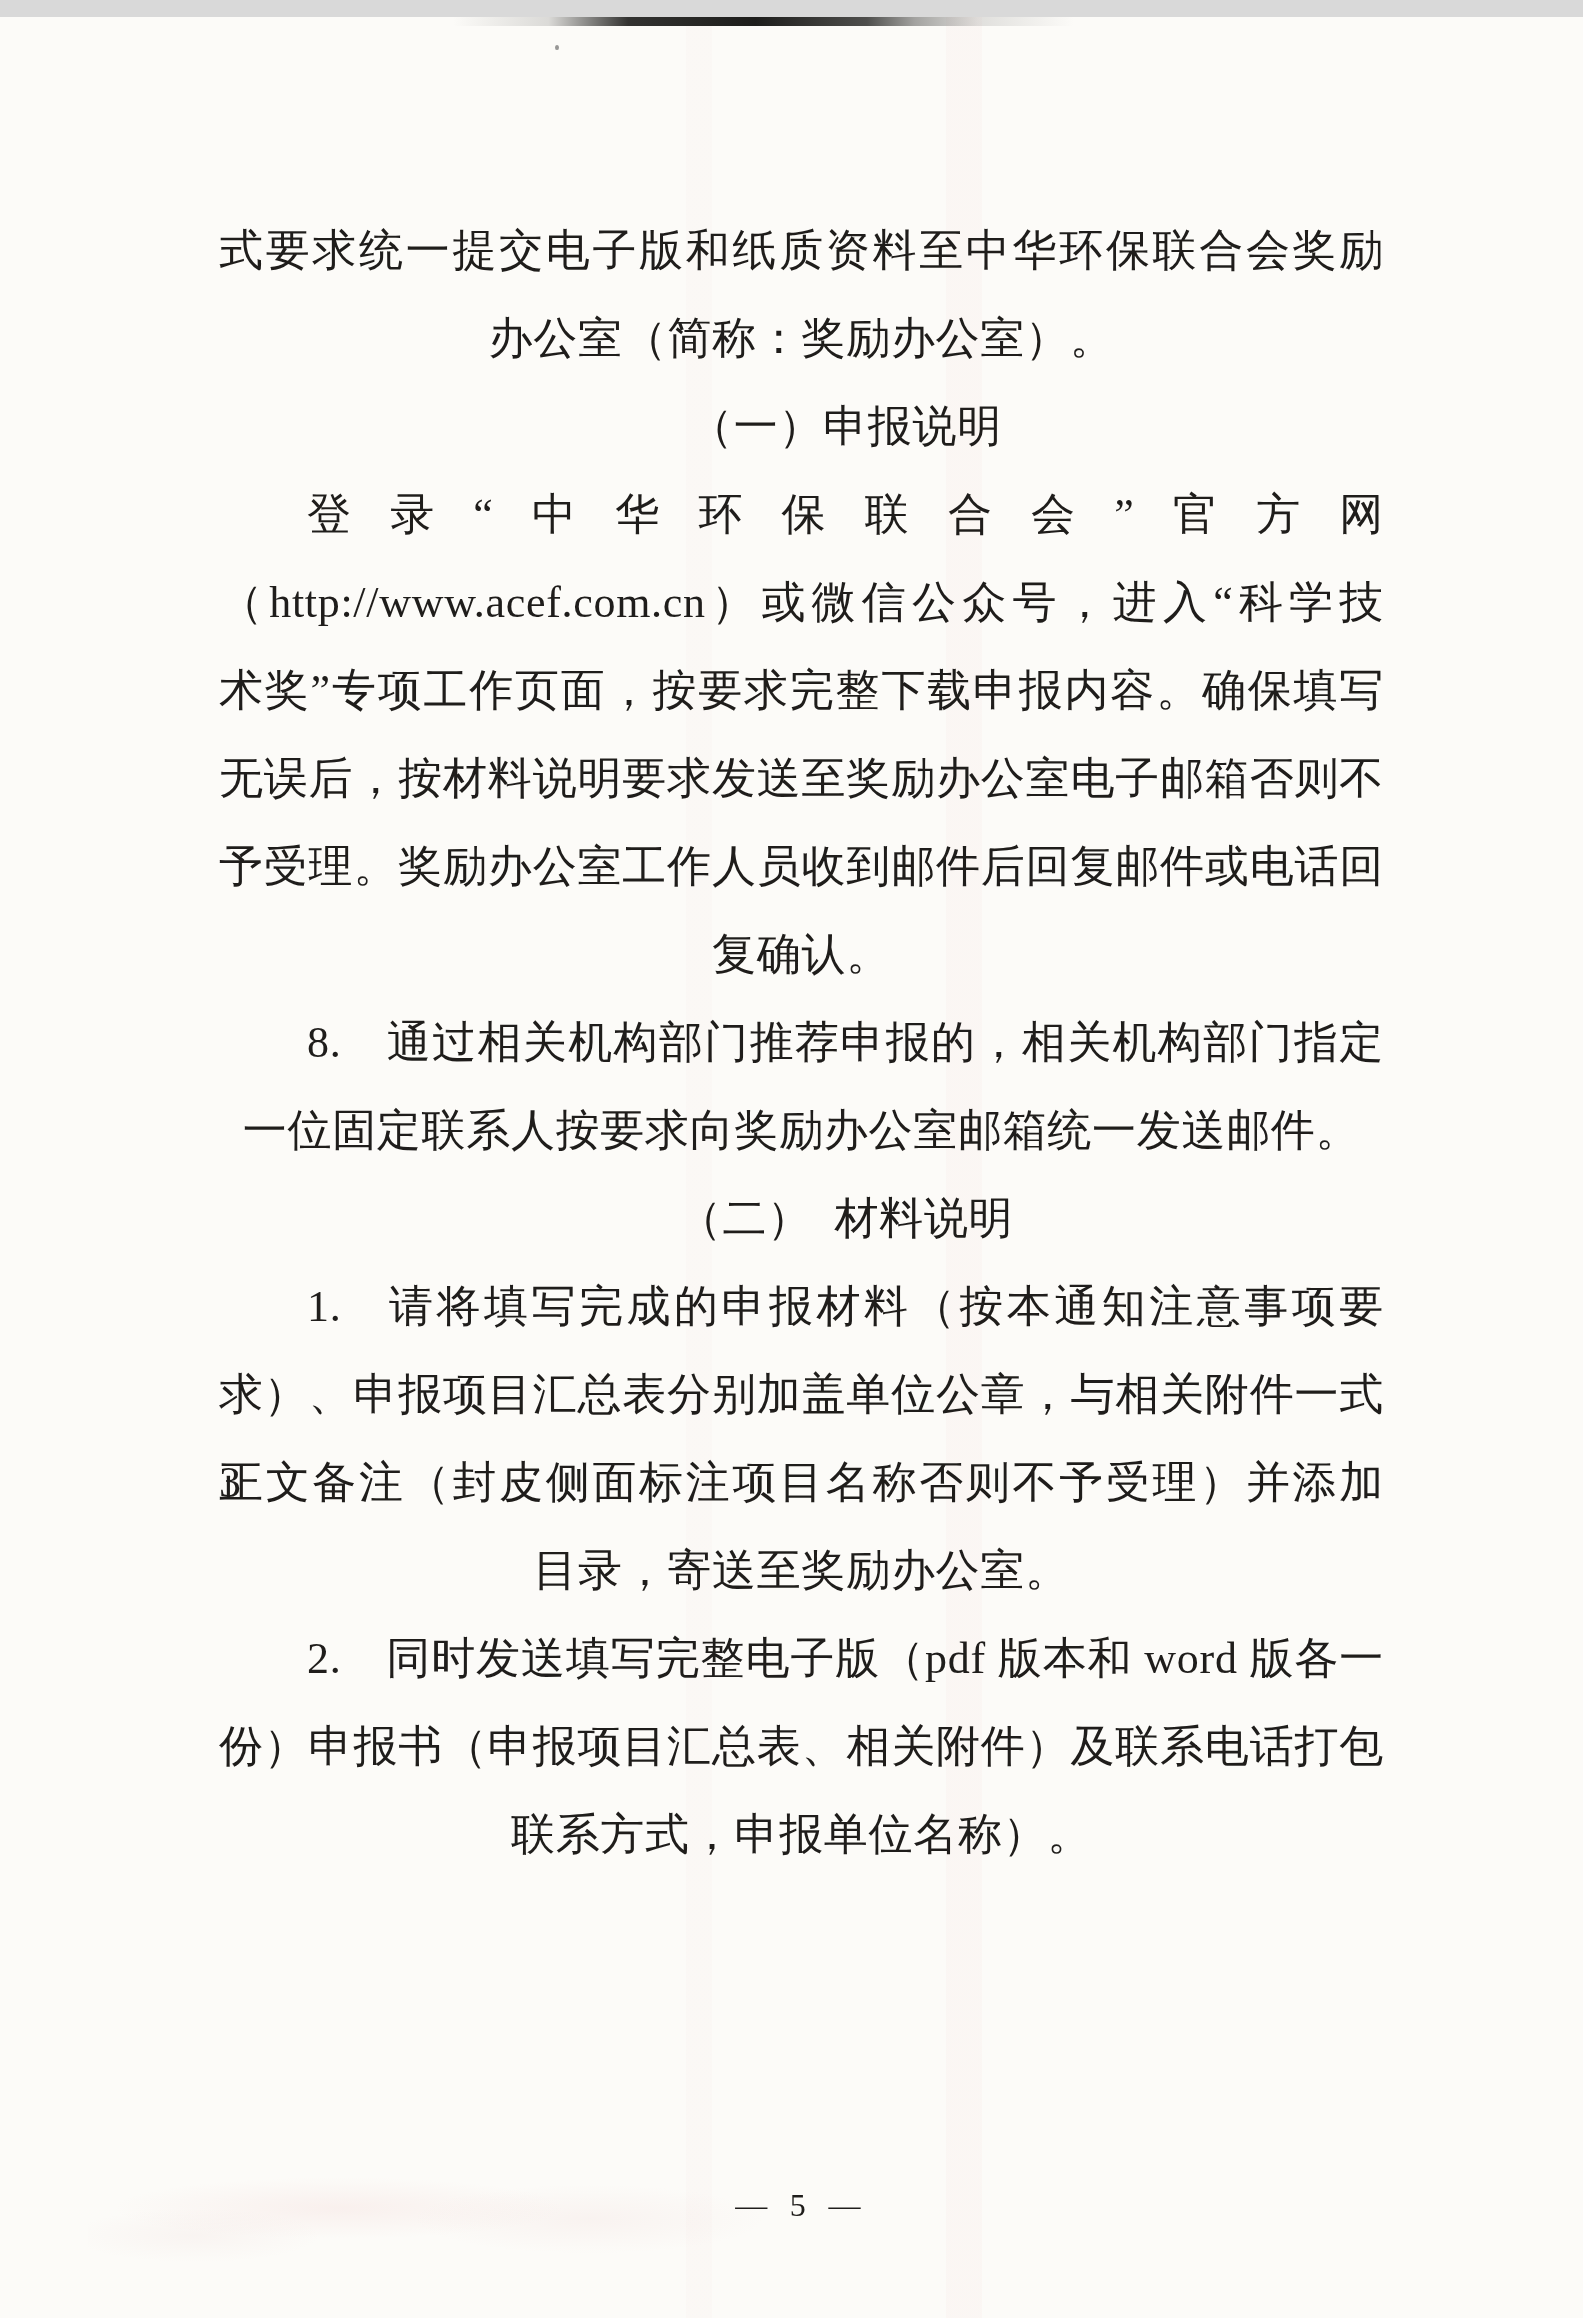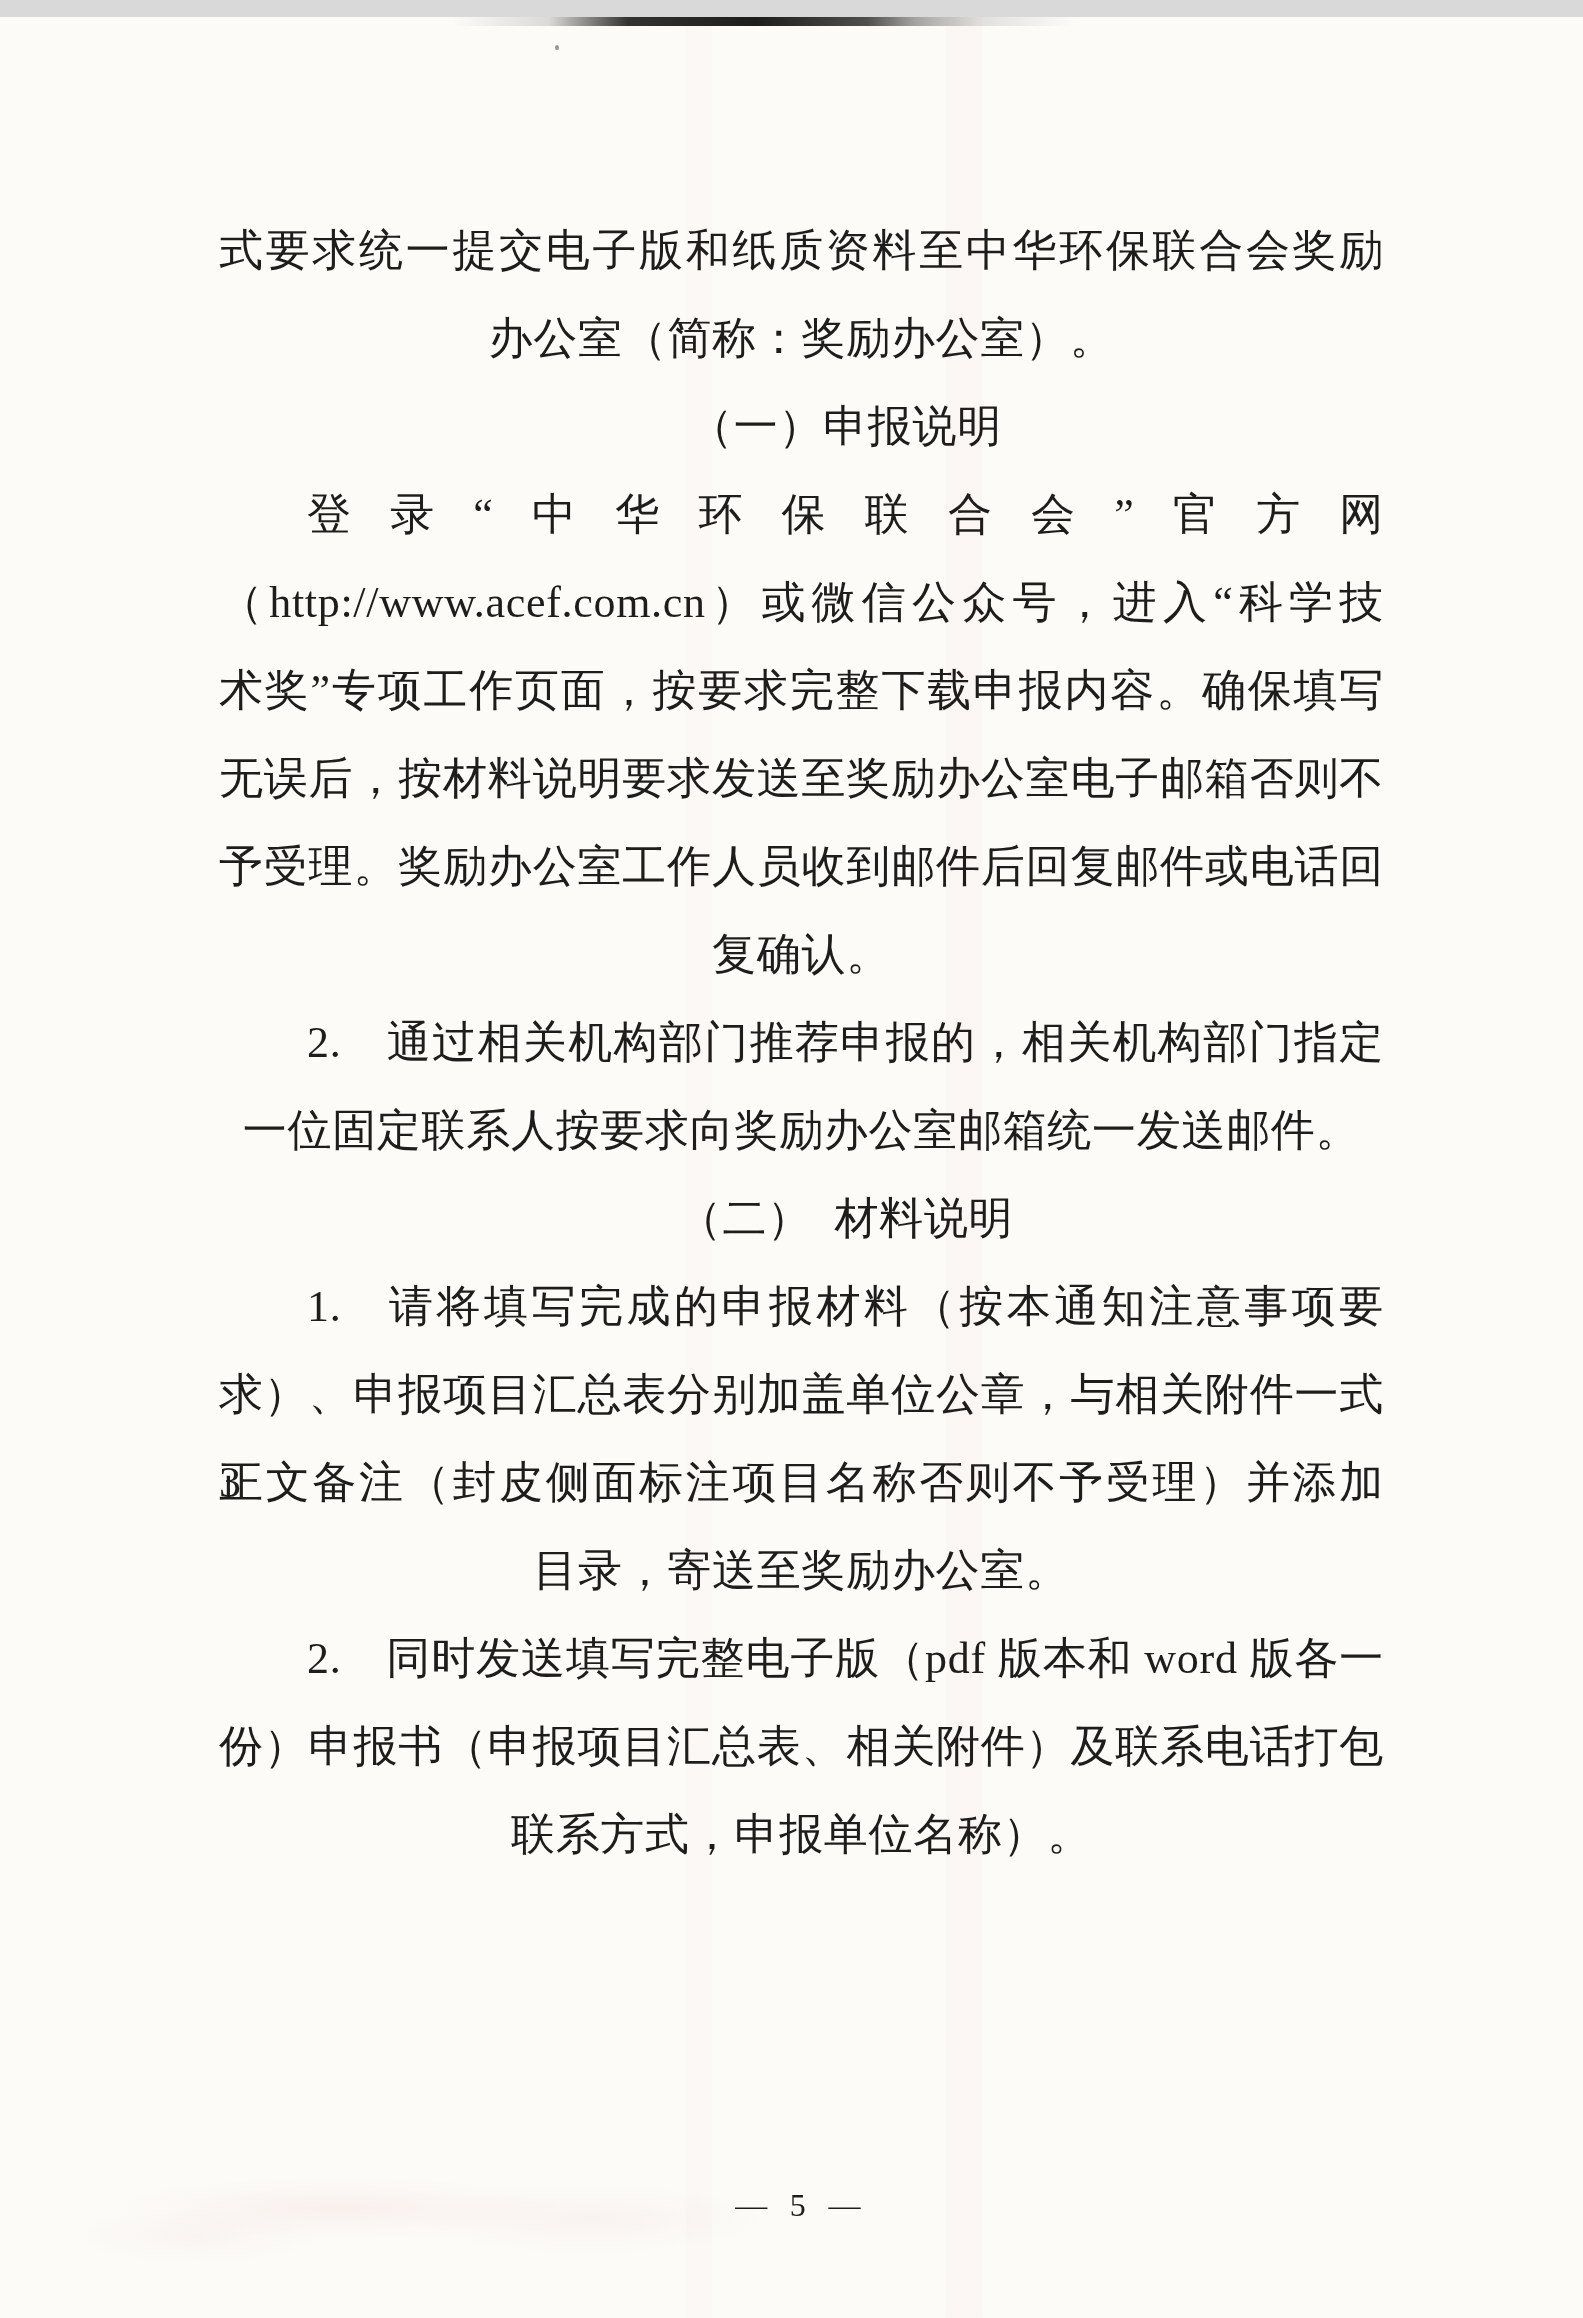--- a/index.html
+++ b/index.html
@@ -116,21 +116,21 @@
   <div class="content">
     <p class="line j">式要求统一提交电子版和纸质资料至中华环保联合会奖励</p>
     <p class="line">办公室（简称：奖励办公室）。</p>
     <p class="line ind">（一）申报说明</p>
     <p class="line ind j">登录“中华环保联合会”官方网</p>
     <p class="line j">（http://www.acef.com.cn）或微信公众号，进入“科学技</p>
     <p class="line j">术奖”专项工作页面，按要求完整下载申报内容。确保填写</p>
     <p class="line j">无误后，按材料说明要求发送至奖励办公室电子邮箱否则不</p>
     <p class="line j">予受理。奖励办公室工作人员收到邮件后回复邮件或电话回</p>
     <p class="line">复确认。</p>
-    <p class="line ind j">2. 通过相关机构部门推荐申报的，相关机构部门指定</p>
+    <p class="line ind j">8. 通过相关机构部门推荐申报的，相关机构部门指定</p>
     <p class="line">一位固定联系人按要求向奖励办公室邮箱统一发送邮件。</p>
     <p class="line ind">（二） 材料说明</p>
     <p class="line ind j">1. 请将填写完成的申报材料（按本通知注意事项要</p>
     <p class="line j">求）、申报项目汇总表分别加盖单位公章，与相关附件一式 3</p>
     <p class="line j">正文备注（封皮侧面标注项目名称否则不予受理）并添加</p>
     <p class="line">目录，寄送至奖励办公室。</p>
     <p class="line ind j">2. 同时发送填写完整电子版（pdf 版本和 word 版各一</p>
     <p class="line j">份）申报书（申报项目汇总表、相关附件）及联系电话打包</p>
     <p class="line">联系方式，申报单位名称）。</p>
   </div>

